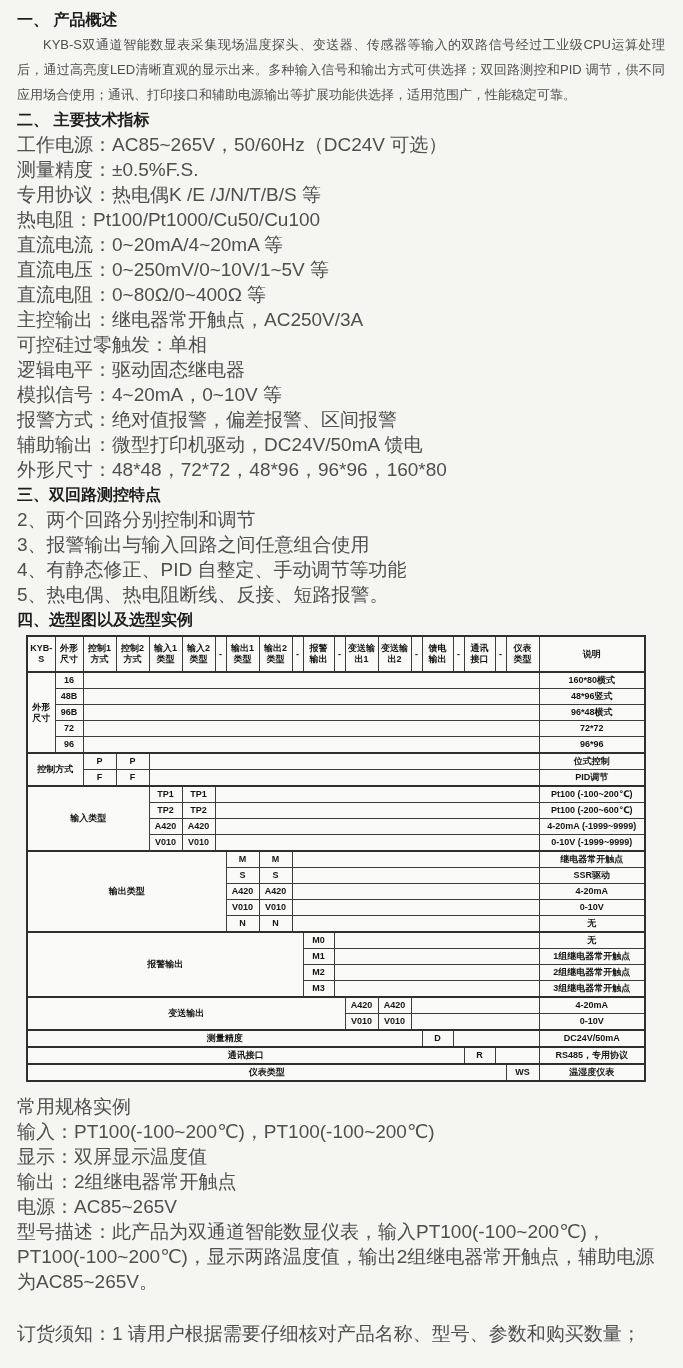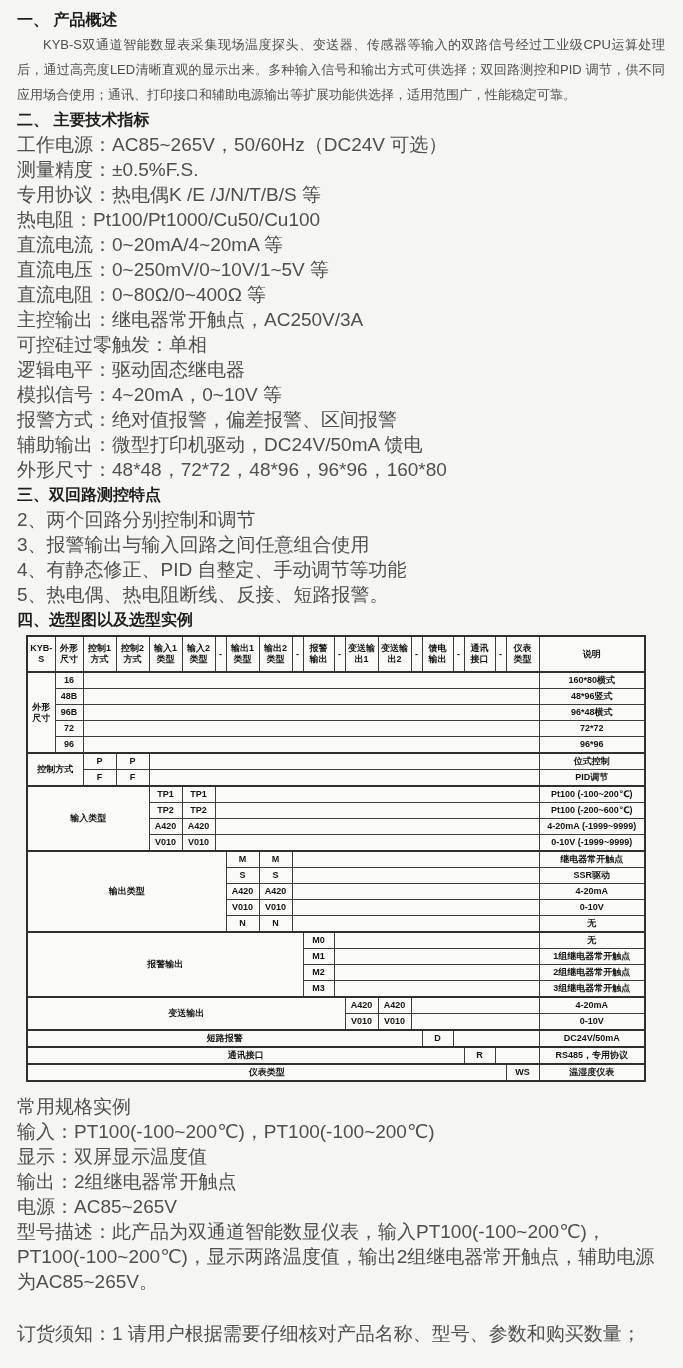--- a/index.html
+++ b/index.html
@@ -272,21 +272,21 @@
         <td class="desc-col">4-20mA</td>
       </tr>
       <tr>
         <td>V010</td>
         <td>V010</td>
         <td colspan="6"></td>
         <td class="desc-col">0-10V</td>
       </tr>
 
       <tr class="sec">
-        <td colspan="15">短路报警</td>
+        <td colspan="15">测量精度</td>
         <td>D</td>
         <td colspan="4"></td>
         <td class="desc-col">DC24V/50mA</td>
       </tr>
 
       <tr class="sec">
         <td colspan="17">通讯接口</td>
         <td>R</td>
         <td colspan="2"></td>
         <td class="desc-col">RS485，专用协议</td>

